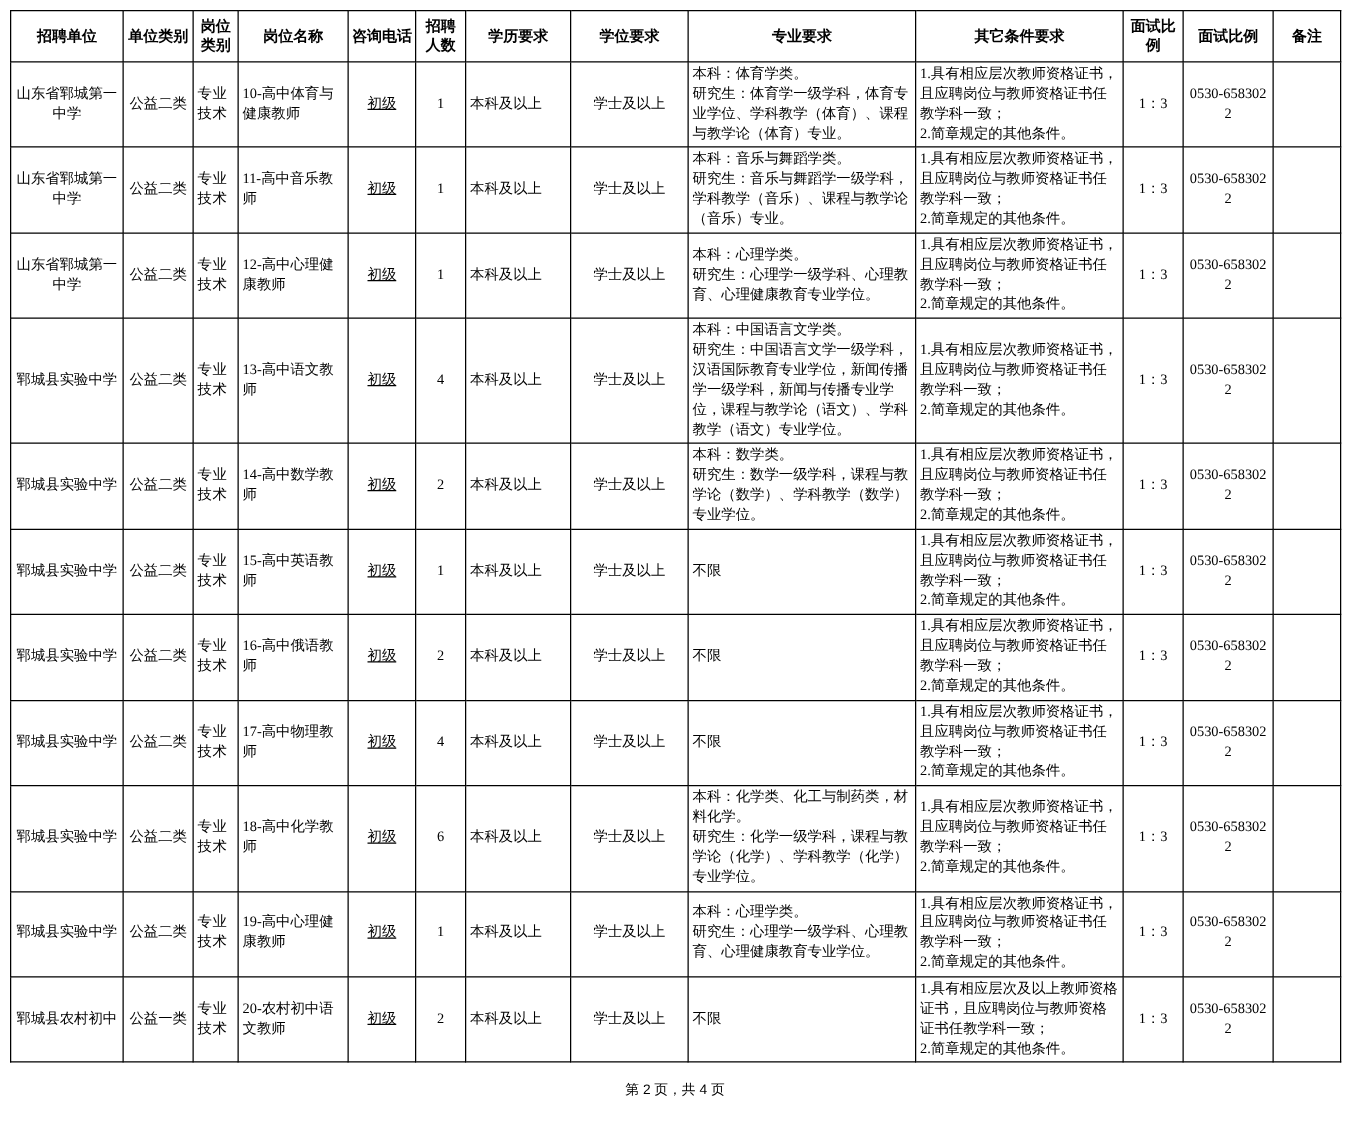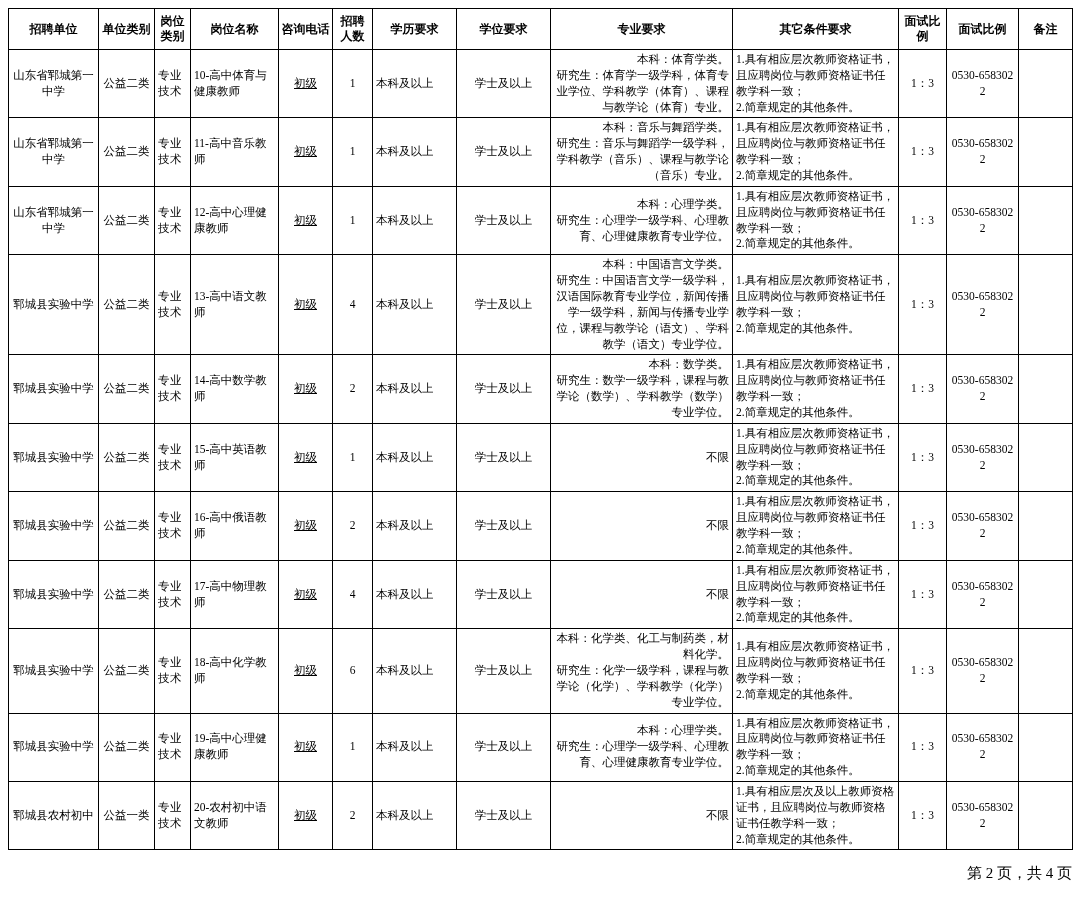--- a/index.html
+++ b/index.html
@@ -51,37 +51,37 @@
   col.c5  { width: 40px; }
   col.c6  { width: 84px; }
   col.c7  { width: 94px; }
   col.c8  { width: 182px; }
   col.c9  { width: 166px; }
   col.c10 { width: 48px; }
   col.c11 { width: 72px; }
   col.c12 { width: 54px; }
   .unit { text-align: center; }
   .jobname { text-align: left; padding-left: 4px; }
-  .major { text-align: right; padding-left: 4px; }
+  .major { text-align: left; padding-left: 4px; }
   .other { text-align: left; padding-left: 4px; }
   .cat  { text-align: center; }
   .kind { text-align: left; padding-left: 3px; letter-spacing: 0.5px; }
   .level{ text-align: center; text-decoration: underline; }
   .num  { text-align: center; }
   .edu  { text-align: left; }
   .deg  { text-align: center; }
   .ratio{ text-align: center; }
   .tel  { text-align: center; }
   .note { text-align: center; }
 
   .footer {
-    text-align: right;
-    font-size: 15px;
+    text-align: center;
+    font-size: 11px;
     margin-top: 14px;
-    font-family: Liberation Serif, serif;
+    font-family: Liberation Sans, sans-serif;
   }
 </style>
 </head>
 <body>
 
 <div class="page">
 
   <table class="recruit">
     <colgroup>
       <col class="c0">

